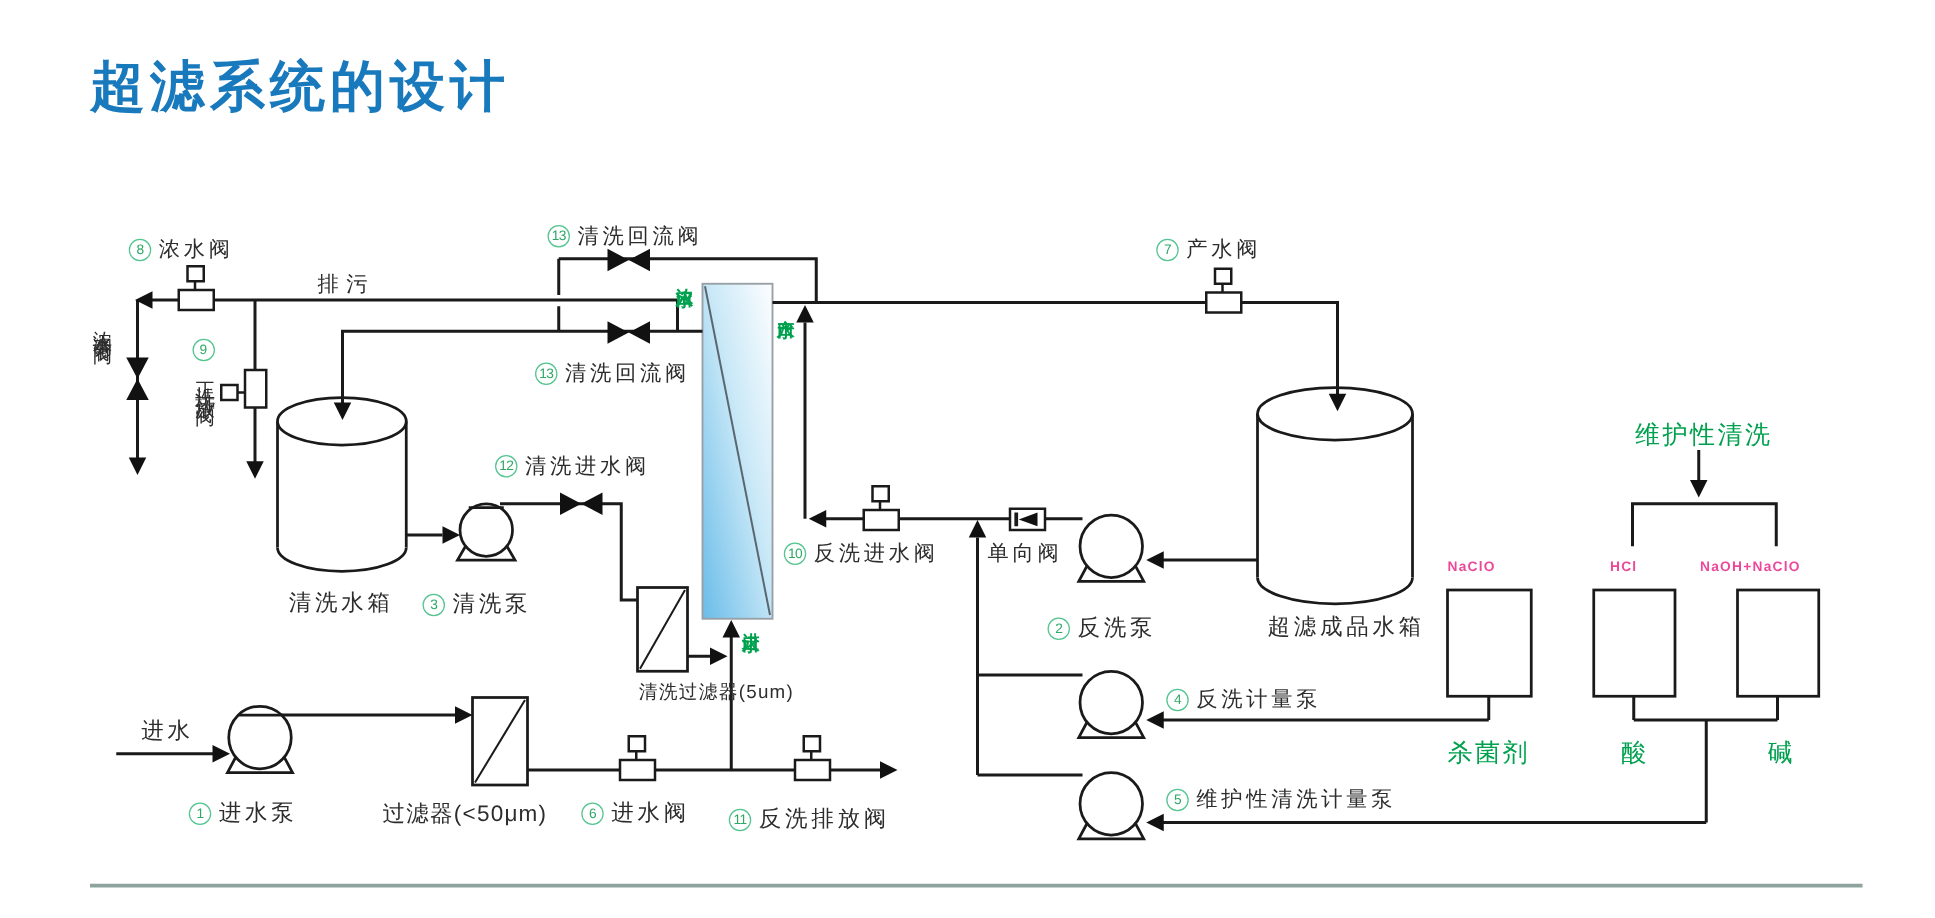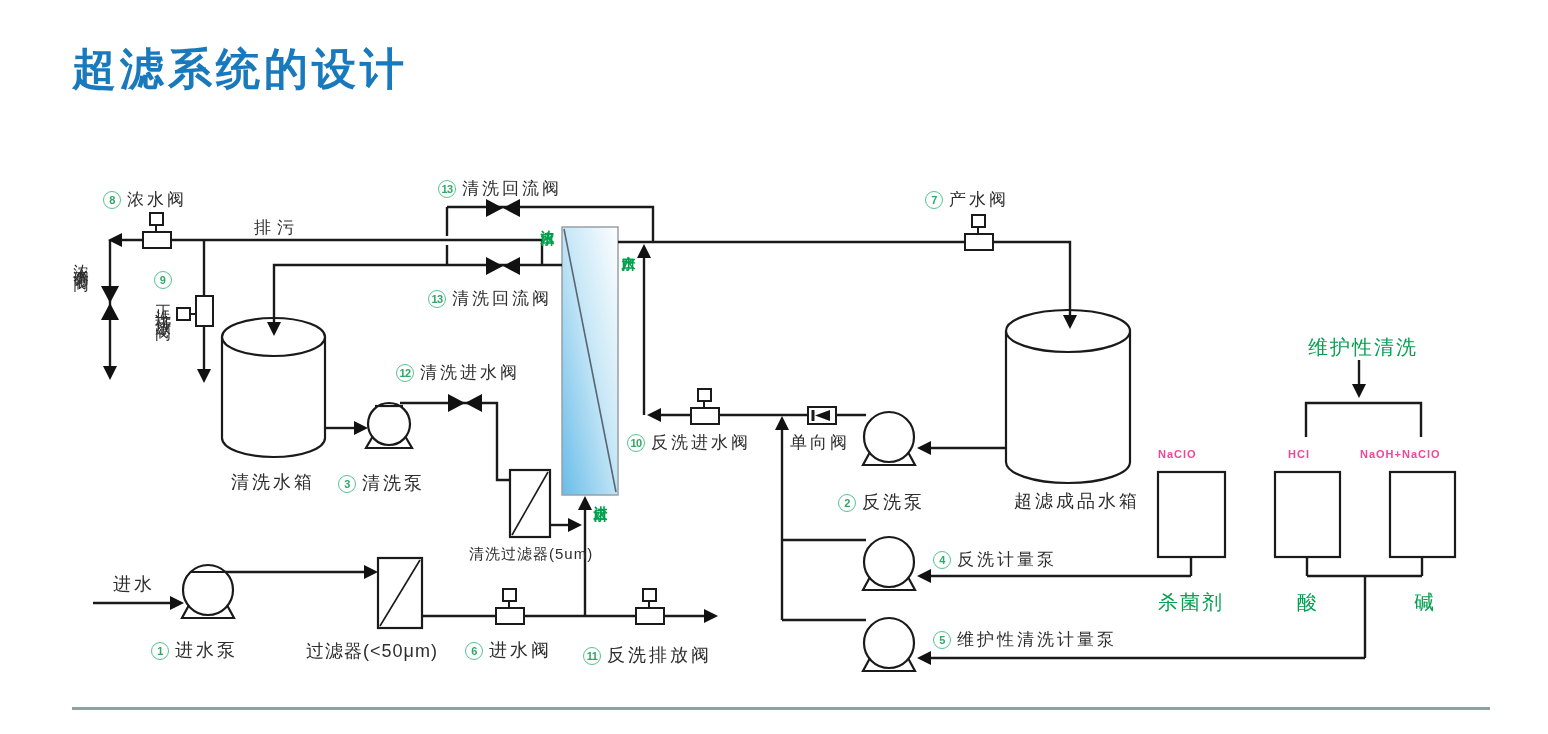--- a/index.html
+++ b/index.html
@@ -7,25 +7,25 @@
        font-family:"Liberation Sans","DejaVu Sans",sans-serif;}
   .stage{position:absolute;left:0;top:0;width:1548px;height:734px;}
   svg{position:absolute;left:0;top:0;}
   .title{position:absolute;left:72px;top:40px;font-size:44px;font-weight:bold;
          letter-spacing:4px;color:#1979BD;white-space:nowrap;}
   .subtitle{position:absolute;left:72px;top:104px;font-size:29px;font-weight:bold;
          letter-spacing:2px;color:#1979BD;white-space:nowrap;}
   .lbl{position:absolute;font-size:17px;color:#2d2d2d;letter-spacing:3px;
        white-space:nowrap;display:flex;align-items:center;gap:6px;line-height:1.1;}
   .lbl.big{font-size:18px;}
-  .lbl.small{font-size:15px;letter-spacing:1px;}
+  .lbl.small{font-size:15px;letter-spacing:1px;margin-left:42px;}
   .circ{display:inline-flex;align-items:center;justify-content:center;flex:none;
         width:18px;height:18px;box-sizing:border-box;border:1.5px solid #54C490;
         border-radius:50%;color:#2FA866;font-size:11px;letter-spacing:-0.5px;
-        font-weight:700;}
+        font-weight:400;}
   .vert{writing-mode:vertical-rl;text-orientation:upright;letter-spacing:5px;
         font-size:16px;}
   .vwrap{position:absolute;display:flex;flex-direction:column;align-items:center;
         gap:3px;color:#2d2d2d;}
   .port{position:absolute;writing-mode:vertical-rl;text-orientation:upright;
         color:#00A14E;font-weight:bold;font-size:14px;letter-spacing:2px;
         line-height:1;}
   .green{position:absolute;color:#00A14E;font-size:20px;letter-spacing:2px;
         white-space:nowrap;}
   .chem{position:absolute;color:#ec4899;font-size:11px;font-weight:bold;

